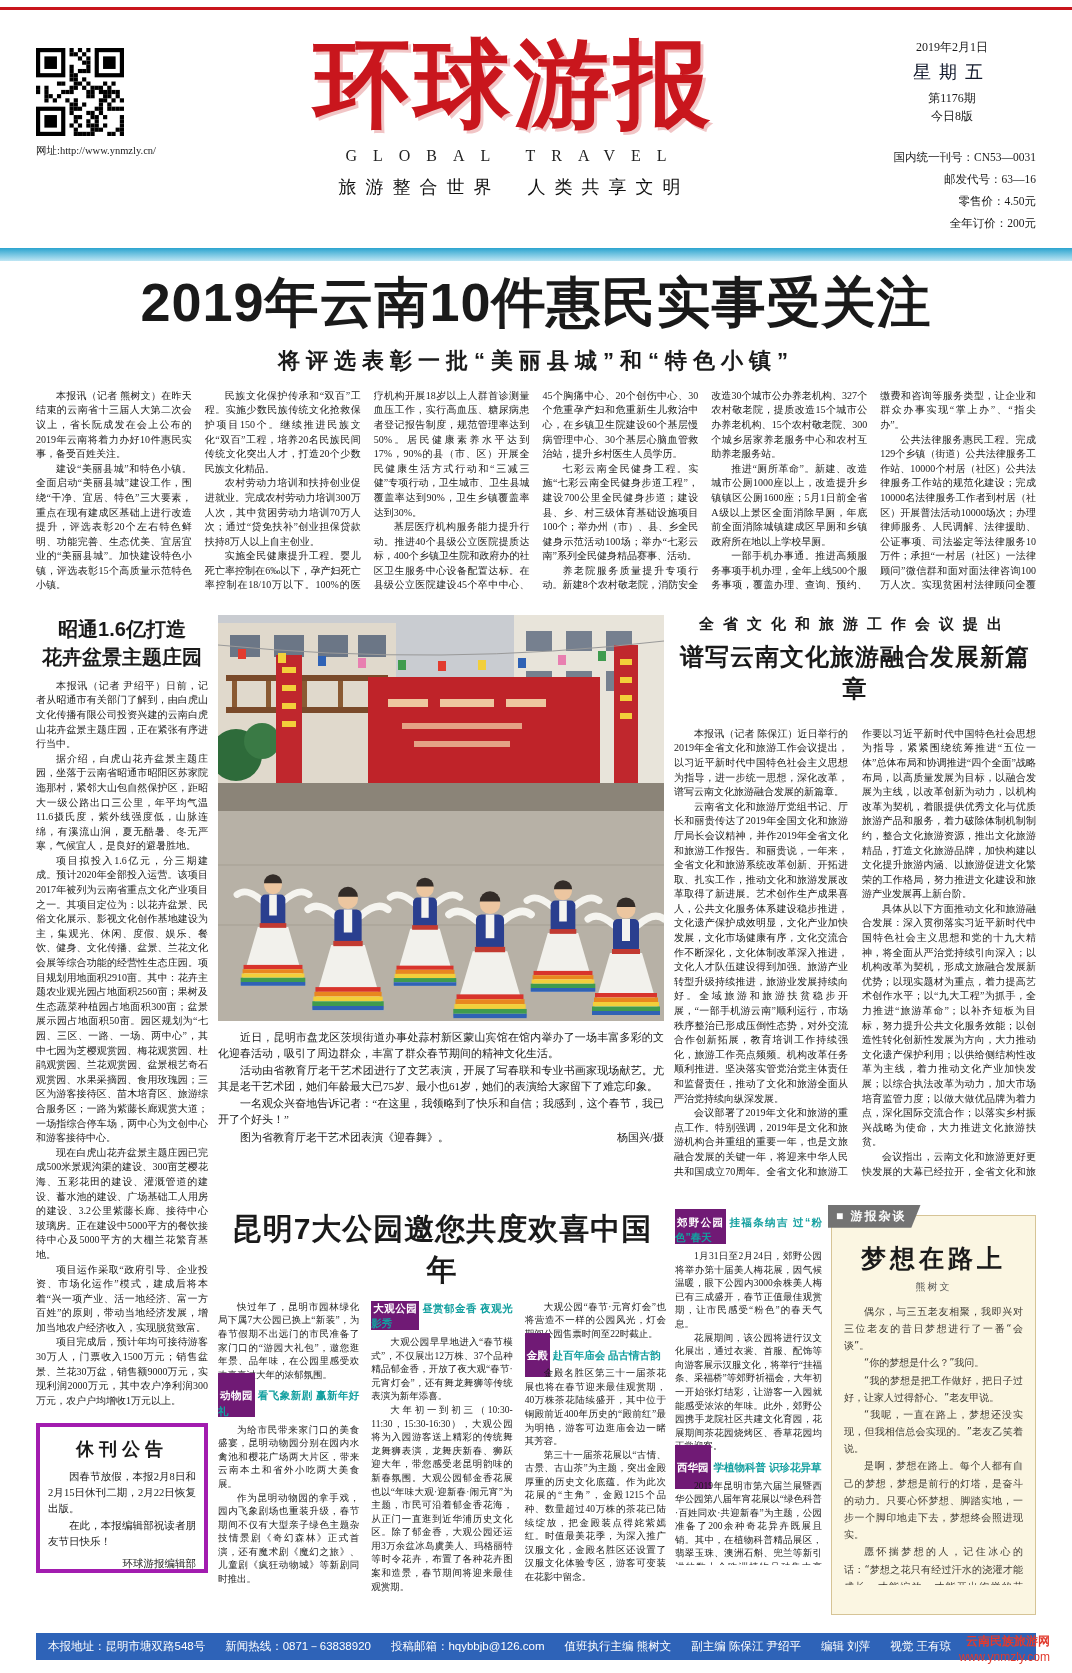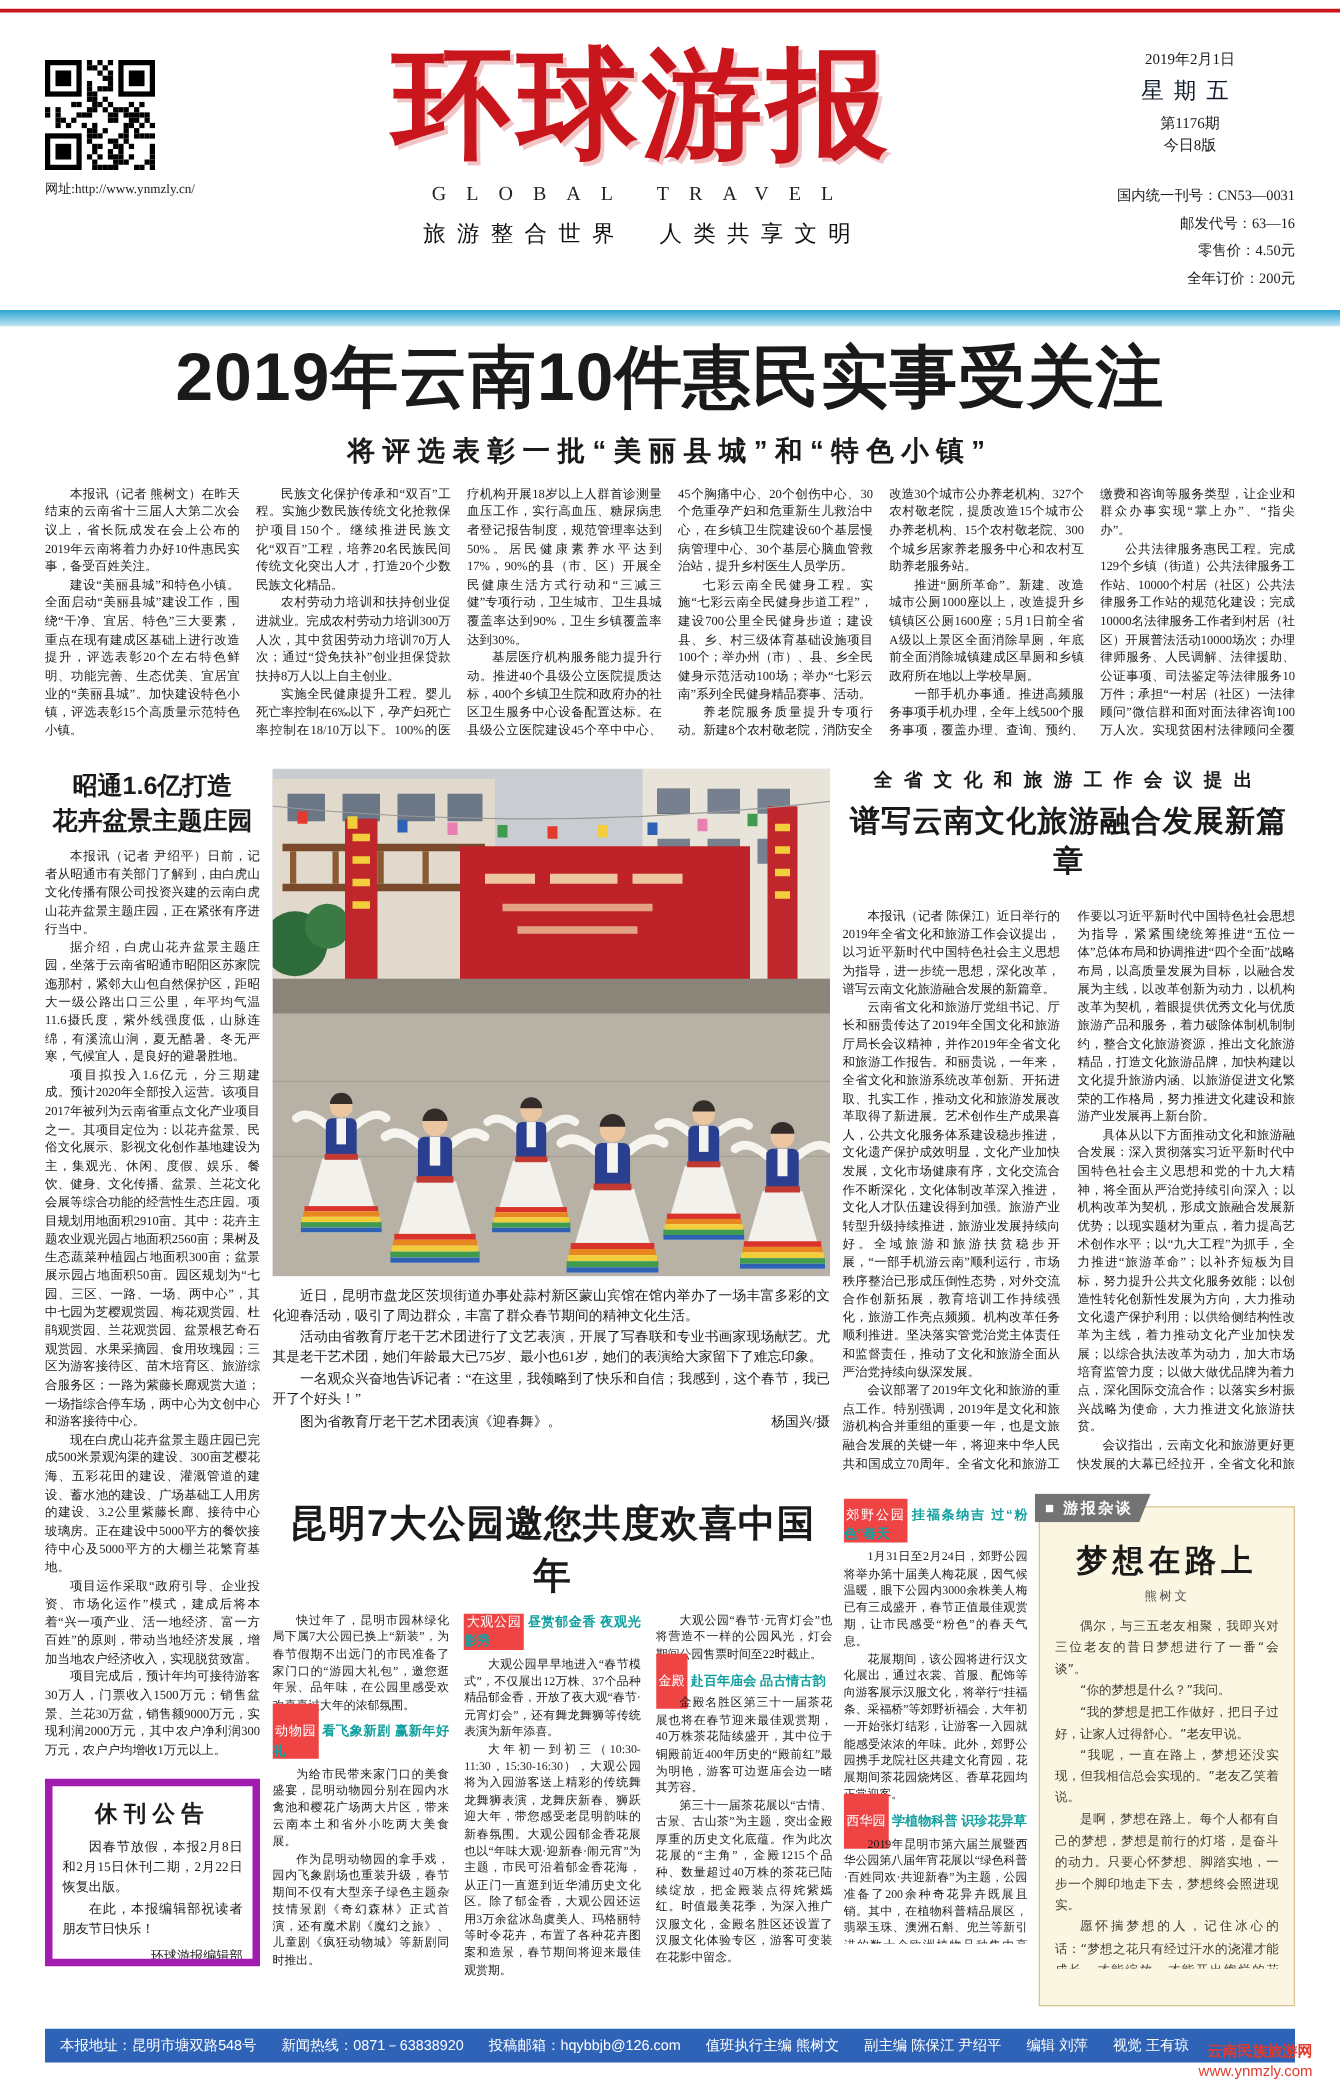--- a/index.html
+++ b/index.html
@@ -29,45 +29,45 @@
   .lead-subhead{font-family:"Liberation Sans",sans-serif;font-weight:bold;font-size:22px;letter-spacing:6px;margin-top:13px;}
   .lead-body{margin:13px 36px 0;height:210px;column-count:6;column-gap:13px;column-fill:auto;
              font-size:10px;line-height:1.46;text-align:justify;overflow:hidden;}
   .para{margin:0;text-indent:2em;}
 
   
   .content{display:flex;gap:10px;padding:16px 36px 0;}
   .rail-left{width:172px;flex:none;}
   .left-headline{font-family:"Liberation Sans",sans-serif;font-weight:900;font-size:20px;line-height:1.4;text-align:center;}
   .left-body{margin-top:8px;font-size:10px;line-height:1.46;text-align:justify;height:730px;overflow:hidden;}
-  .notice-box{margin-top:14px;border:6px solid #a21caf;padding:10px 8px 8px;box-sizing:border-box;height:150px;overflow:hidden;}
+  .notice-box{margin-top:14px;border:4px solid #a21caf;padding:10px 8px 8px;box-sizing:border-box;height:150px;overflow:hidden;}
   .notice-title{font-family:"Liberation Sans",sans-serif;font-weight:bold;font-size:18px;letter-spacing:5px;text-align:center;}
   .notice-body{margin-top:8px;font-size:10.5px;line-height:1.55;text-align:justify;}
   .notice-sign{font-size:10.5px;text-align:right;line-height:1.6;margin-top:6px;font-family:Liberation Serif, serif;}
 
   .rail-right{flex:1;min-width:0;}
   .row-top{display:flex;gap:10px;}
   .col-mid{width:446px;flex:none;}
   .photo-frame{width:446px;height:406px;overflow:hidden;background:#cfd4d8;}
   .caption{margin-top:8px;font-size:11px;line-height:1.5;text-align:justify;}
   .caption-foot{display:flex;justify-content:space-between;font-size:11px;margin-top:2px;}
   .col-right{flex:1;min-width:0;}
   .kicker{text-align:center;font-family:"Liberation Sans",sans-serif;font-size:15px;letter-spacing:9px;font-weight:600;}
   .right-headline{text-align:center;font-family:"Liberation Sans",sans-serif;font-weight:900;font-size:24px;letter-spacing:1px;margin-top:7px;}
   .right-body{margin-top:22px;column-count:2;column-gap:14px;column-fill:auto;font-size:10px;line-height:1.46;
               text-align:justify;height:460px;overflow:hidden;}
 
-  .row-bottom{display:flex;gap:9px;margin-top:12px;align-items:flex-start;}
+  .row-bottom{display:flex;gap:9px;margin-top:22px;align-items:flex-start;}
   .parks-main{width:448px;flex:none;}
   .parks-headline{font-family:"Liberation Sans",sans-serif;font-weight:900;font-size:30px;letter-spacing:1px;text-align:center;}
   .parks-body{margin-top:10px;column-count:3;column-gap:12px;column-fill:auto;font-size:9.5px;line-height:1.43;
               text-align:justify;height:300px;overflow:hidden;}
   .parks-side{width:147px;flex:none;font-size:9.5px;line-height:1.43;text-align:justify;height:356px;overflow:hidden;}
   .park-subhead{margin:6px 0 4px;break-inside:avoid;font-size:10.5px;line-height:1.4;}
-  .park-badge{background:#ef4444;color:#fff;font-family:"Liberation Sans",sans-serif;font-weight:normal;padding:16px 2px;}
+  .park-badge{background:#701a75;color:#fff;font-family:"Liberation Sans",sans-serif;font-weight:bold;padding:16px 2px;}
   .park-rest{color:#13a0a0;font-family:"Liberation Sans",sans-serif;font-weight:bold;margin-left:3px;}
 
   .essay-box{flex:1;min-width:0;position:relative;background:#fbf6e2;border:1px solid #d6c496;
              padding:20px 12px 8px;box-sizing:border-box;height:400px;margin-top:6px;}
   .essay-tab{position:absolute;top:-11px;left:-4px;background:#737373;color:#fff;font-size:12px;font-weight:bold;
              font-family:Liberation Sans, sans-serif;padding:3px 14px 3px 8px;letter-spacing:2px;
              clip-path:polygon(0 0,100% 0,90% 100%,0 100%);}
   .essay-title{text-align:center;font-family:"Liberation Sans",sans-serif;font-weight:900;font-size:25px;letter-spacing:4px;margin-top:6px;}
   .essay-author{text-align:center;font-size:10px;color:#555;margin-top:5px;letter-spacing:2px;}
   .essay-body{margin-top:9px;font-size:10px;line-height:1.72;color:#3e3a33;text-align:justify;height:282px;overflow:hidden;}

